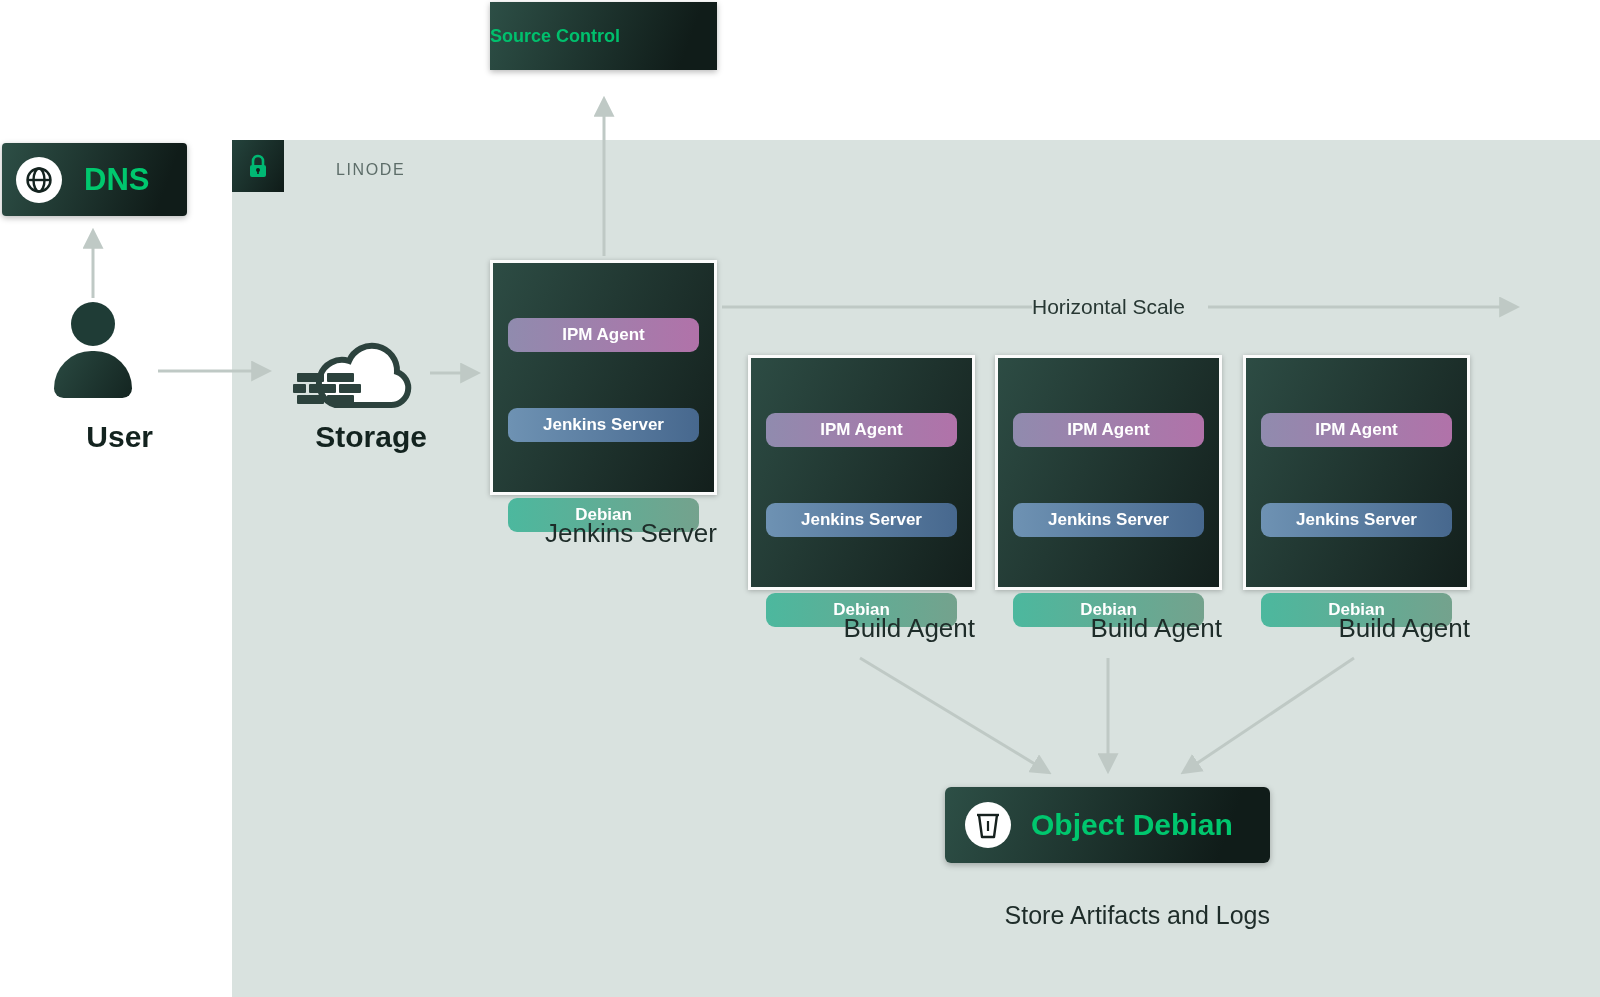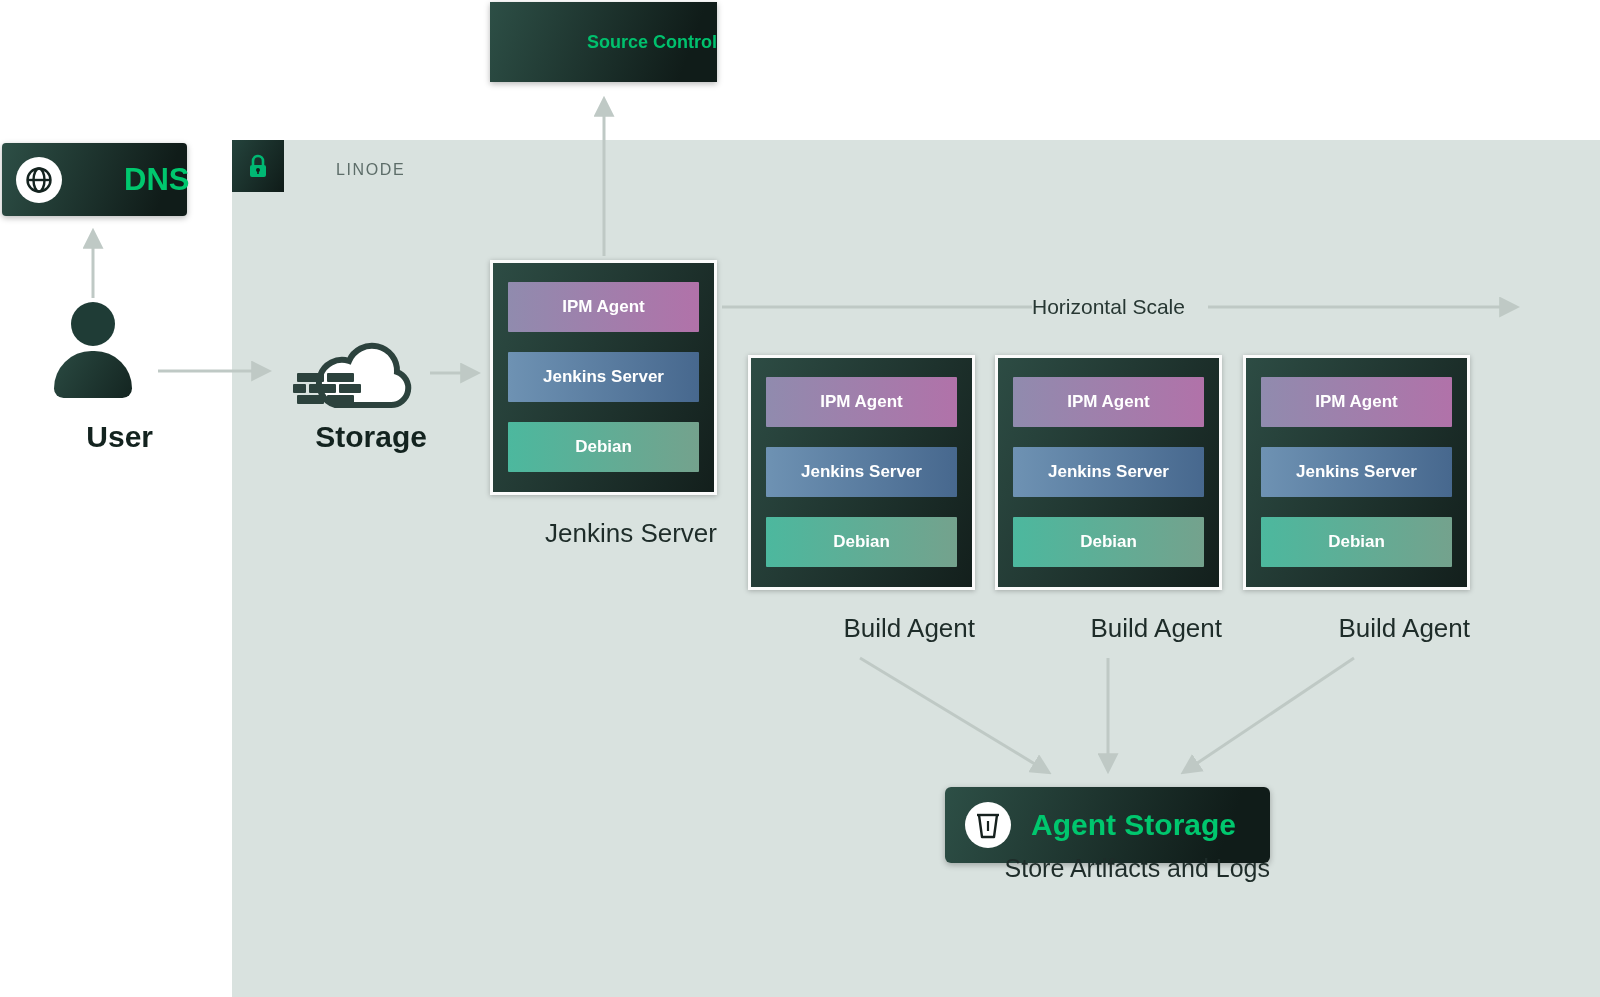--- a/index.html
+++ b/index.html
@@ -30,34 +30,34 @@
   
   .arrows { position:absolute; inset:0; z-index:1; pointer-events:none; }
 
   
   .dark-box {
     background:linear-gradient(110deg,#2d4f46 0%,#101c19 85%);
     box-shadow:0 2px 6px rgba(0,0,0,.28);
   }
 
   .source-box {
-    position:absolute; left:490px; top:2px; width:227px; height:80px; z-index:2;
-    display:flex; align-items:center; justify-content:flex-end;
+    position:absolute; left:490px; top:2px; width:227px; height:68px; z-index:2;
+    display:flex; align-items:center; justify-content:flex-start;
   }
   .source-text { color:#00c06d; font-size:18px; font-weight:700; }
 
   .dns-box {
     position:absolute; left:2px; top:143px; width:185px; height:73px; z-index:2;
     border-radius:4px; display:flex; align-items:center; gap:22px; padding:0 14px;
   }
   .icon-circle {
     width:46px; height:46px; border-radius:50%; background:#ffffff;
     display:flex; align-items:center; justify-content:center; flex:0 0 auto;
   }
-  .dns-text { color:#00c76e; font-size:31px; font-weight:700;margin-left:40px; }
+  .dns-text { color:#00c76e; font-size:31px; font-weight:700; }
 
   
   .user-figure { position:absolute; left:54px; top:302px; width:78px; z-index:2; }
   .user-head { width:44px; height:44px; border-radius:50%; background:#1f3c36; margin:0 auto; }
   .user-body {
     width:78px; height:47px; margin-top:5px;
     border-radius:39px 39px 10px 10px;
     background:linear-gradient(120deg,#2a4a42,#142521);
   }
 
@@ -65,23 +65,23 @@
 
   
   .stack {
     position:absolute; width:227px; height:235px; z-index:2;
     border:3px solid #fbfbfb;
     background:linear-gradient(115deg,#2d4c44,#131f1c);
     padding:19px 15px; display:flex; flex-direction:column; gap:20px;
     box-shadow:0 1px 5px rgba(0,0,0,.25);
   }
   .bar {
-    height:50px; border-radius:1px; flex:0 0 auto;
+    height:34px; border-radius:9px; flex:0 0 auto;
     display:flex; align-items:center; justify-content:center;
-    color:#ffffff; font-weight:700; font-size:17px;
+    color:#ffffff; font-weight:700; font-size:17px;margin-top:36px;
   }
   .bar-ipm     { background:linear-gradient(90deg,#908bae,#b172a9); }
   .bar-jenkins { background:linear-gradient(90deg,#6e92b3,#47688e); }
   .bar-debian  { background:linear-gradient(90deg,#4cb89e,#74a28d); }
 
   .node-label {
     position:absolute; z-index:2; text-align:right;
     font-size:26px; color:#1e2c29; font-weight:400;
   }
   .bold-label { font-weight:700; font-size:30px; color:#13231f; }
@@ -201,17 +201,17 @@
   <div class="node-label" style="left:1243px; top:613px; width:227px;">Build Agent</div>
 
   <div class="storage-box dark-box">
     <span class="icon-circle">
       <svg width="26" height="30" viewBox="0 0 26 30">
         <path d="M2 5 H24" stroke="#16211e" stroke-width="2.4" fill="none"></path>
         <path d="M4 5 L7 27 H19 L22 5" stroke="#16211e" stroke-width="2.4" fill="none" stroke-linejoin="round"></path>
         <path d="M13 11 V21" stroke="#16211e" stroke-width="2.2" fill="none"></path>
       </svg>
     </span>
-    <span class="storage-text">Agent Storage</span>
-  </div>
-  <div class="node-label" style="left:945px; top:854px; width:325px; font-size:25px;">Store Artifacts and Logs</div>
+    <span class="storage-text">Object Debian</span>
+  </div>
+  <div class="node-label" style="left:945px; top:901px; width:325px; font-size:25px;">Store Artifacts and Logs</div>
 
 </div>
 
 </body></html>

